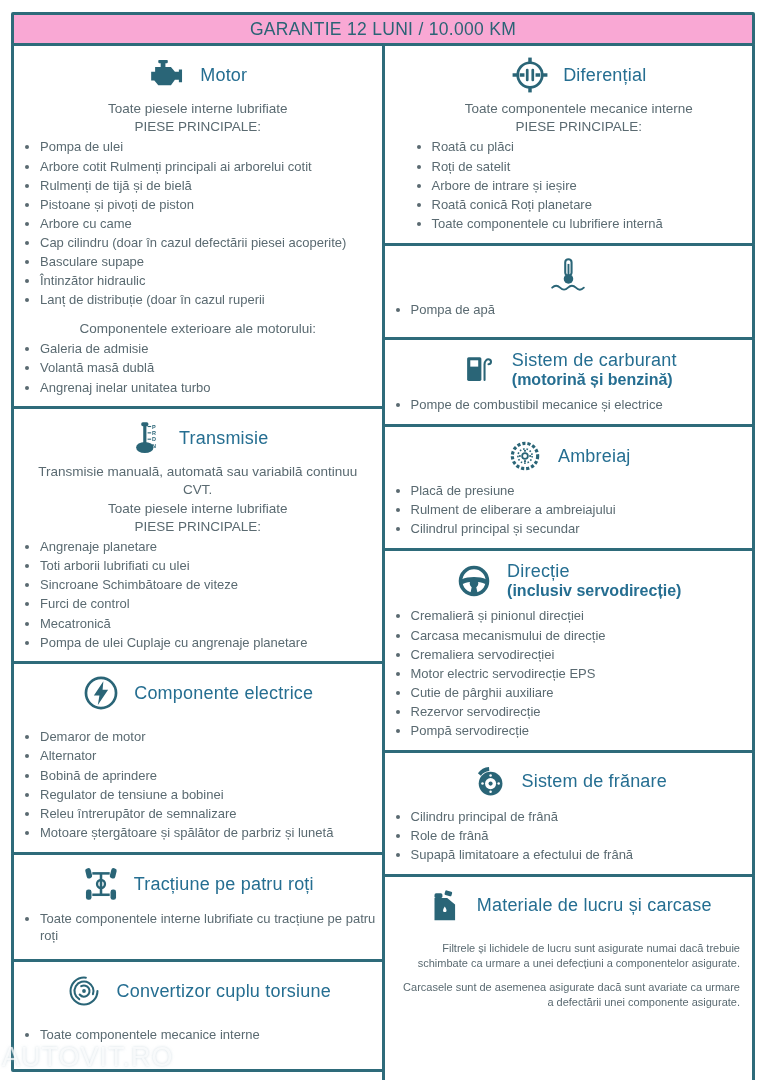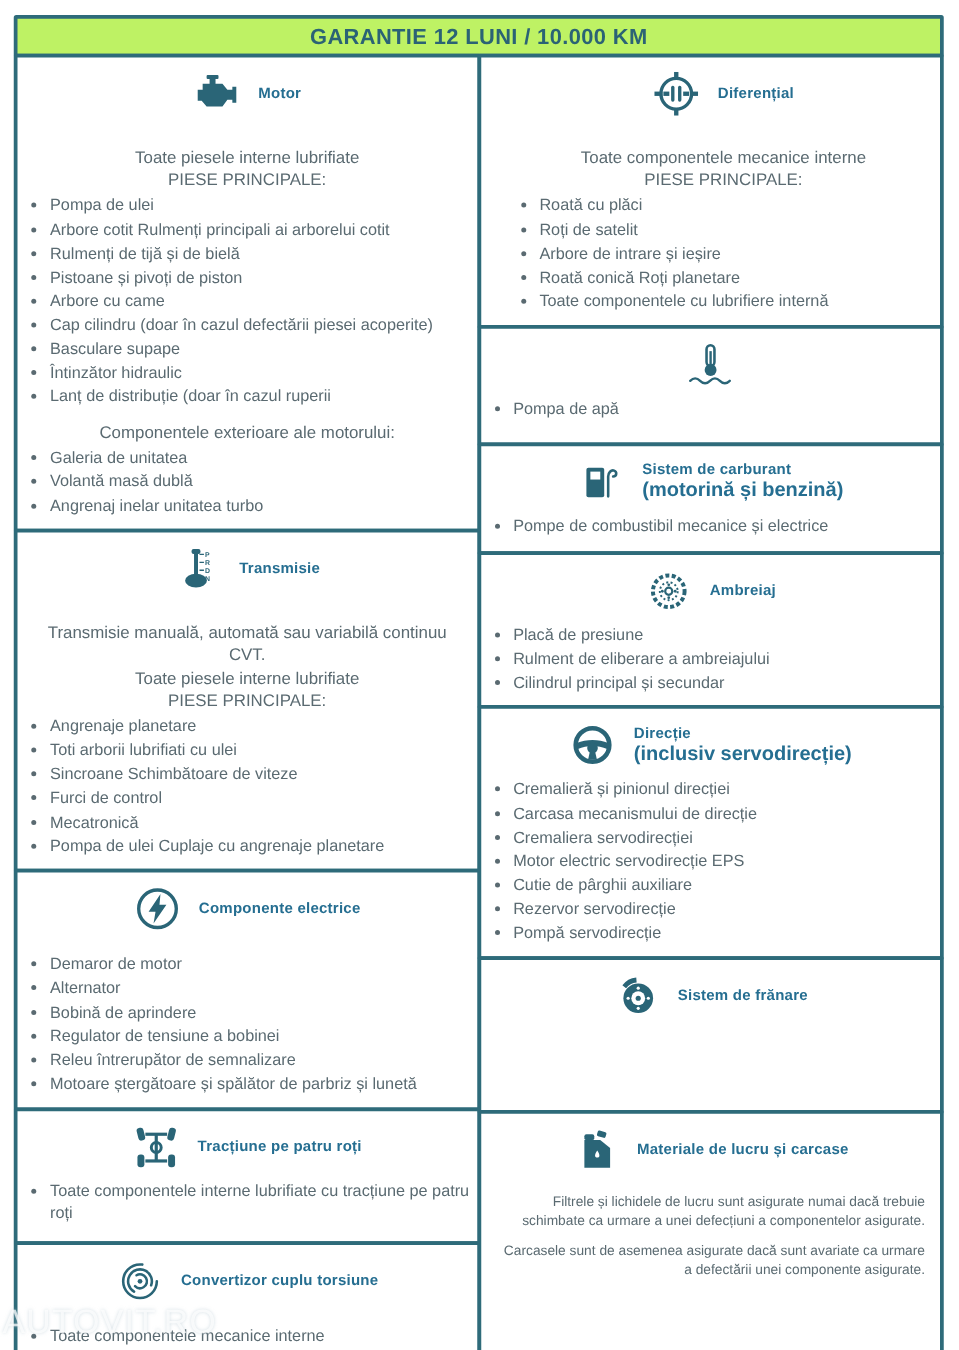--- a/index.html
+++ b/index.html
@@ -13,48 +13,48 @@
   body{
     width:767px;height:1080px;position:relative;overflow:hidden;
     background:#ffffff;
     font-family:"Liberation Sans","DejaVu Sans",sans-serif;
     color:var(--body);
   }
   .frame{position:absolute;left:11px;right:12px;top:12px;}
   .title-box{
     border:3px solid var(--frame);
     height:34px;display:flex;align-items:center;justify-content:center;
-    font-weight:bold;font-size:17.5px;color:#2b6375;letter-spacing:.3px;
-    background:#bef264;border-radius:2px;
+    font-weight:normal;font-size:17.5px;color:#2b6375;letter-spacing:.3px;
+    background:#f9a8d4;border-radius:2px;
   }
   .cols{display:flex;margin-top:-3px;align-items:flex-start;}
   .col{flex:1;min-width:0;}
   .col-right{margin-left:-3px;}
   .sec{
     border:3px solid var(--frame);background:#fff;margin-top:-3px;
     border-radius:2px;padding-bottom:4px;
   }
   .col .sec:first-child{margin-top:0;}
   .sec-head{
     display:flex;align-items:center;justify-content:center;
     gap:14px;padding:10px 8px 5px;
   }
   .sec-icon{color:var(--icon);display:inline-flex;flex:0 0 auto;}
   .sec-icon svg{display:block;}
   .sec-titlewrap{text-align:left;}
   .sec-title{
-    font-weight:bold;font-size:12px;color:var(--heading);letter-spacing:.2px;
+    font-weight:normal;font-size:18px;color:var(--heading);letter-spacing:.2px;
     line-height:1.15;
   }
   .sec-subtitle{
     font-weight:bold;font-size:16px;color:var(--heading);margin-top:1px;
   }
   .center-block{
     text-align:center;font-size:13.5px;line-height:1.35;color:var(--body);
-    padding:0 14px;margin:18px 0 2px;
+    padding:0 14px;margin:1px 0 2px;
   }
   .center-block.spaced{margin-top:11px;}
   ul.bullets{
     margin:3px 0 6px;padding:0 4px 0 26px;list-style:disc;
     font-size:13px;line-height:1.28;color:var(--body);
   }
   ul.bullets li{margin:2.5px 0;}
   .paras{
     text-align:right;font-size:11px;line-height:1.38;color:var(--body);
     padding:2px 12px 4px;
@@ -117,21 +117,21 @@
             <li>Arbore cu came</li>
             <li>Cap cilindru (doar în cazul defectării piesei acoperite)</li>
             <li>Basculare supape</li>
             <li>Întinzător hidraulic</li>
             <li>Lanț de distribuție (doar în cazul ruperii</li>
           </ul>
           <div class="center-block spaced">
             <div>Componentele exterioare ale motorului:</div>
           </div>
           <ul class="bullets">
-            <li>Galeria de unitatea</li>
+            <li>Galeria de admisie</li>
             <li>Volantă masă dublă</li>
             <li>Angrenaj inelar unitatea turbo</li>
           </ul>
         </div>
         <div class="sec sec-transmisie">
           <div class="sec-head">
             <span class="sec-icon">
               <svg viewBox="0 0 48 48" width="38" height="38">
                 <g fill="currentColor">
                   <rect x="18" y="4" width="9" height="5" rx="2"></rect>
@@ -376,20 +376,25 @@
                     <circle cx="15.8" cy="26" r="1.6"></circle>
                   </g>
                   <path d="M10 13A19 19 0 0 1 24 5l.4 5A14.5 14.5 0 0 0 13.7 16z"></path>
                 </g>
               </svg>
             </span>
             <div class="sec-titlewrap">
               <div class="sec-title">Sistem de frănare</div>
             </div>
           </div>
+          <ul class="bullets">
+            <li>Cilindru principal de frână</li>
+            <li>Role de frână</li>
+            <li>Supapă limitatoare a efectului de frână</li>
+          </ul>
         </div>
         <div class="sec sec-materiale">
           <div class="sec-head">
             <span class="sec-icon">
               <svg viewBox="0 0 48 48" width="38" height="38">
                 <g fill="currentColor">
                   <path d="M12 14h16l10 8v20H12z"></path>
                   <rect x="12" y="8" width="10" height="6" rx="2"></rect>
                   <rect x="25" y="5" width="9" height="6" rx="1.5" transform="rotate(16 29.5 8)"></rect>
                   <path d="M25 24.5c-2.9 4-2.9 7.2 0 7.2s2.9-3.2 0-7.2z" fill="#ffffff"></path>

